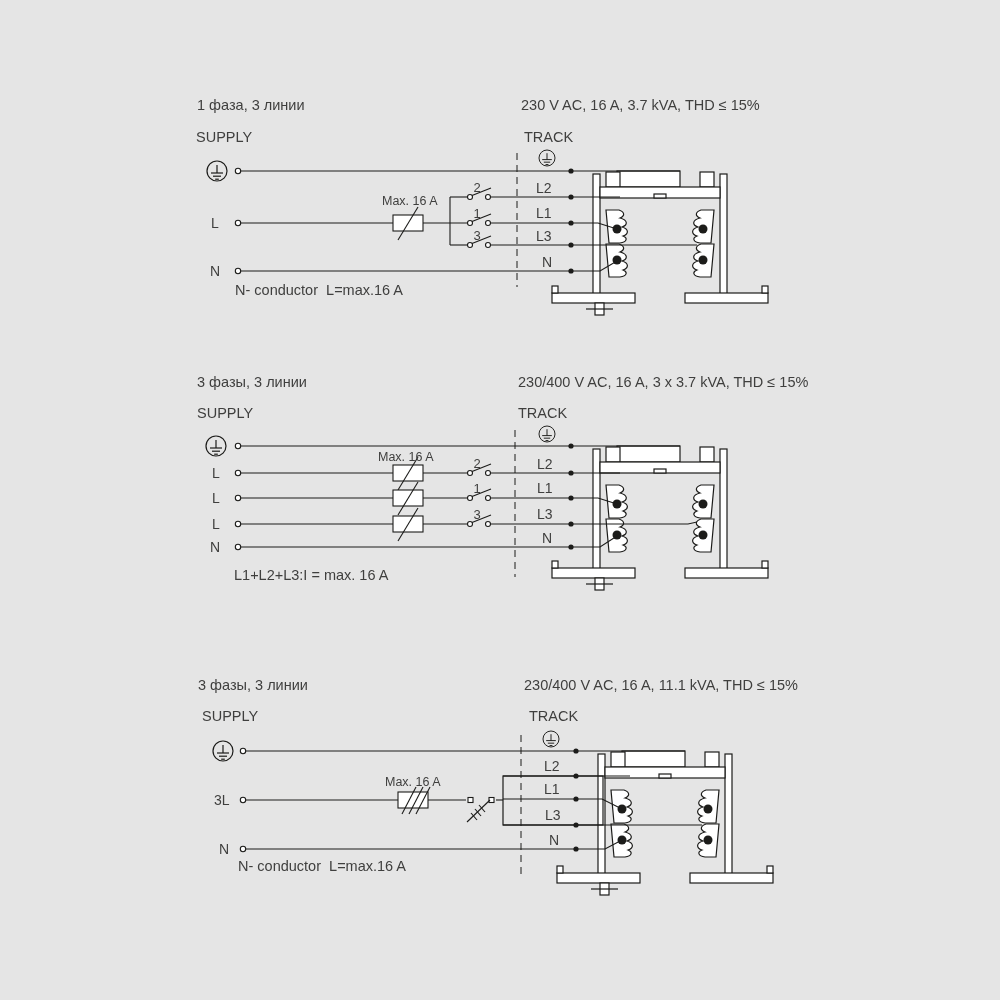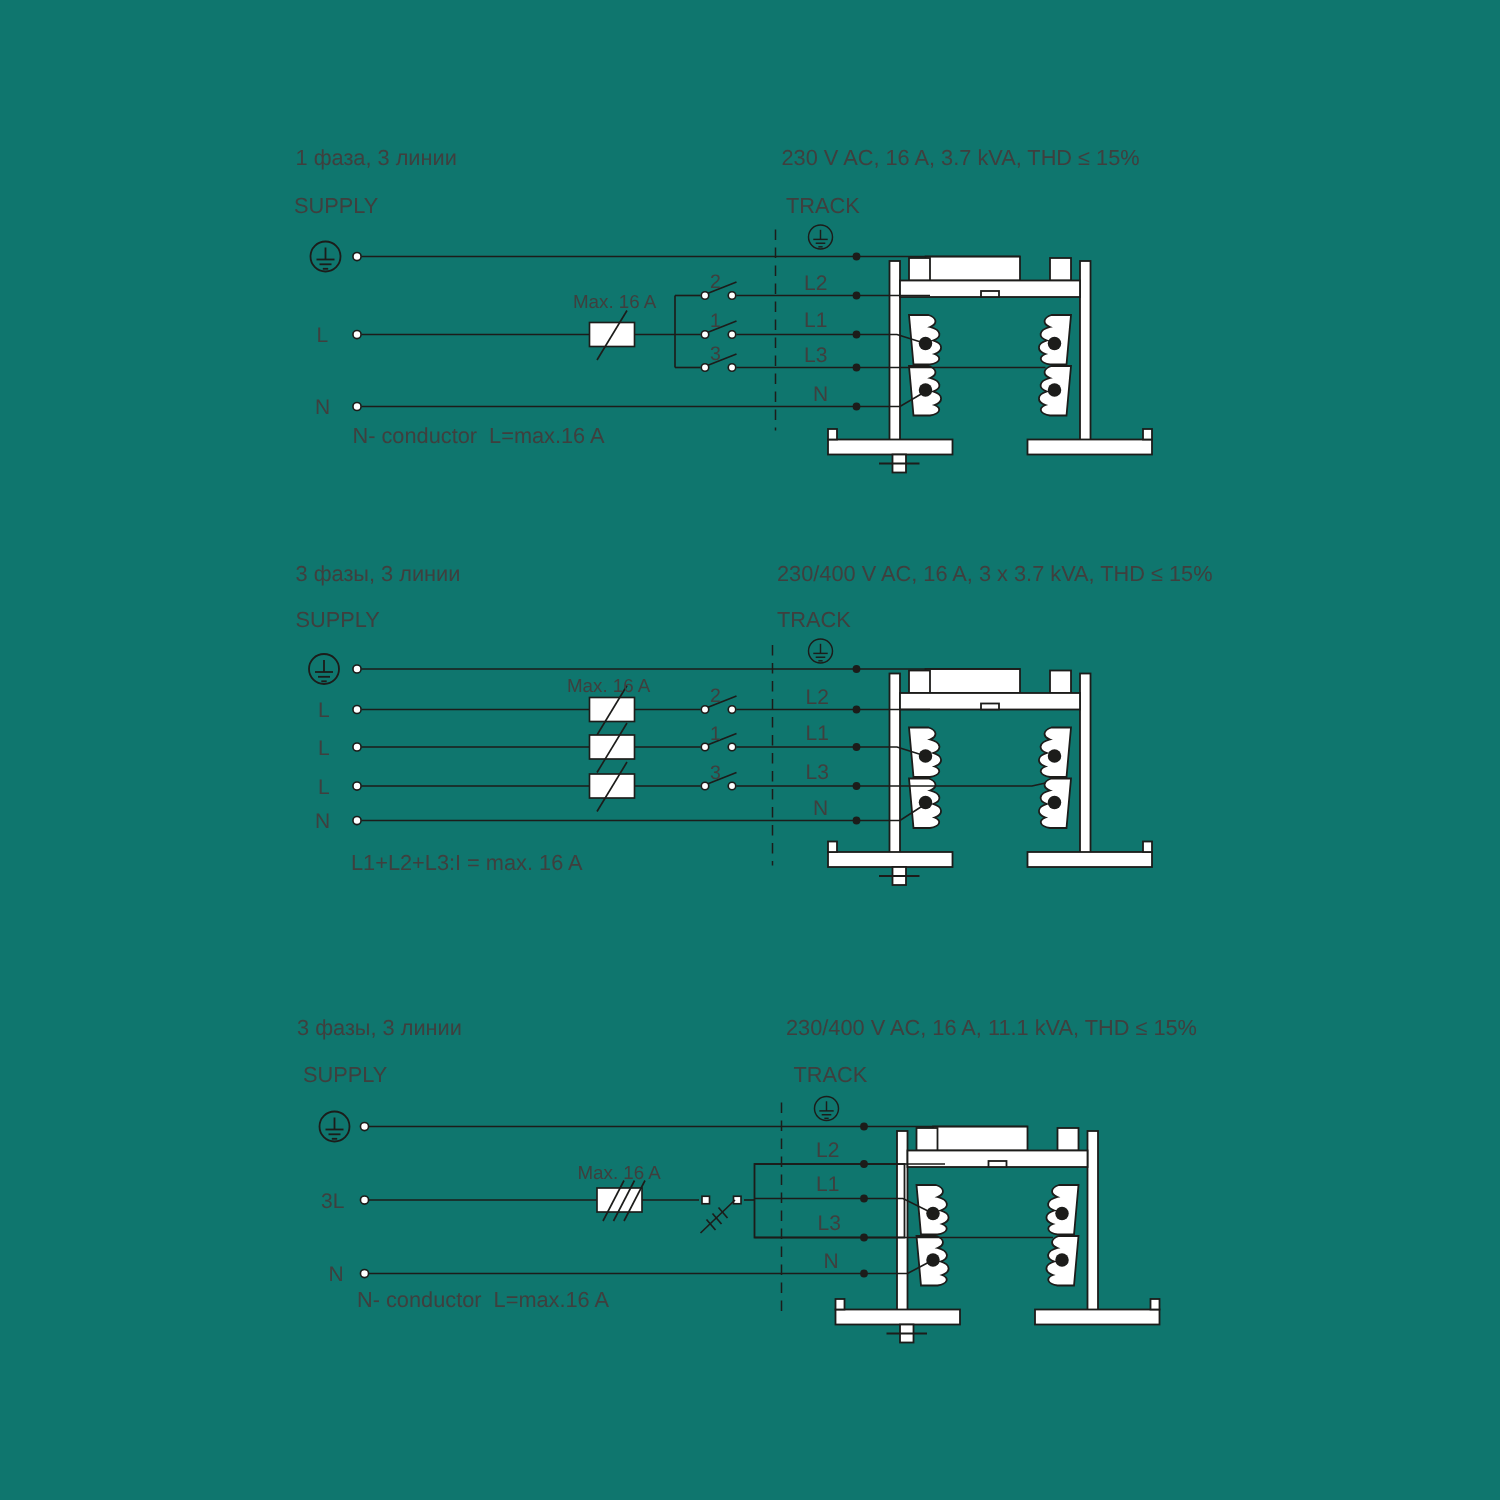--- a/index.html
+++ b/index.html
@@ -1,16 +1,16 @@
 <!DOCTYPE html>
 <html><head>
 <meta charset="utf-8">
 <style>
   html,body{margin:0;padding:0;background:#ffffff;}
-  .stage{position:relative;width:1000px;height:1000px;background:#0f766e;overflow:hidden;
+  .stage{position:relative;width:1000px;height:1000px;background:#e5e5e5;overflow:hidden;
          font-family:"Liberation Sans",sans-serif;}
   svg{position:absolute;left:0;top:0;}
   text{fill:#3f3f3e;font-family:"Liberation Sans",sans-serif;}
   .hdr{font-size:14.5px;}
   .lbl{font-size:14px;}
   .sm{font-size:12.5px;}
   .num{font-size:13px;text-anchor:middle;}
   .note{font-size:14.5px;}
   .wire{stroke:#1c1c1a;stroke-width:1.1;fill:none;}
   .prof{stroke:#1c1c1a;stroke-width:1.2;fill:#ffffff;}

